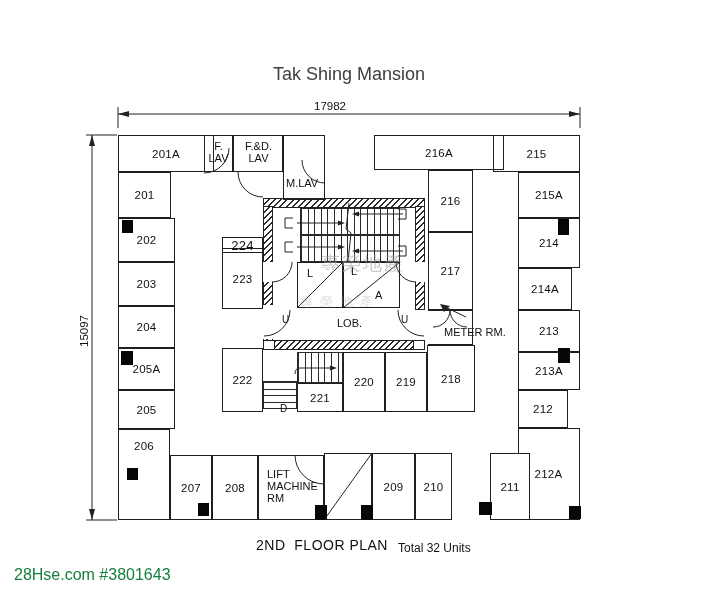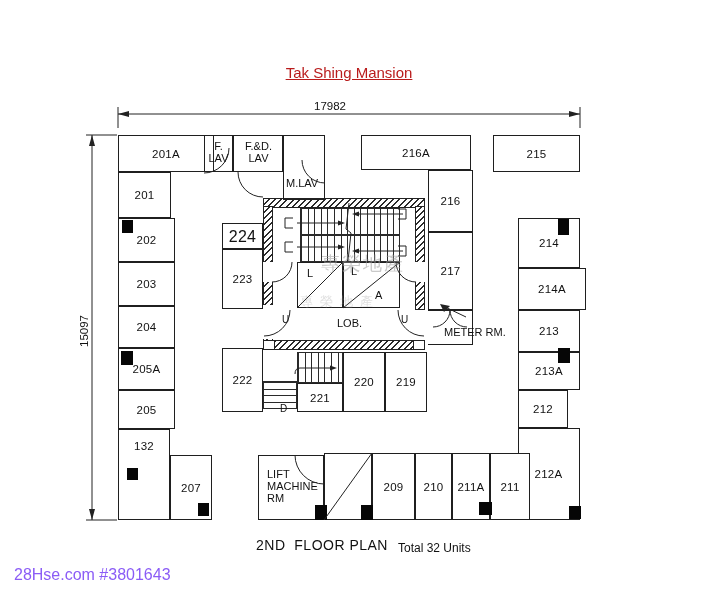--- a/index.html
+++ b/index.html
@@ -14,26 +14,26 @@
          background:repeating-linear-gradient(135deg,#fff 0 3px,#2b2b2b 3px 4.4px);}
   .treadsV{position:absolute;box-sizing:border-box;border:1px solid #2a2a2a;
          background:repeating-linear-gradient(90deg,#2a2a2a 0 1px,transparent 1px 6.6px);}
   .treadsH{position:absolute;box-sizing:border-box;border:1px solid #2a2a2a;
          background:repeating-linear-gradient(180deg,#2a2a2a 0 1px,transparent 1px 6.6px);}
   .marker{position:absolute;background:#060606;}
   .wline{position:absolute;background:#1f1f1f;}
   .white{position:absolute;background:#fff;}
   .jamb{position:absolute;background:#fff;border:1px solid #222;box-sizing:border-box;}
   #ovl{position:absolute;left:0;top:0;pointer-events:none;}
-  .title{position:absolute;left:349px;top:64px;transform:translateX(-50%);font-size:15px;color:#b91c1c;text-decoration:underline;}
+  .title{position:absolute;left:349px;top:64px;transform:translateX(-50%);font-size:18px;color:#404040;}
   .dimw{position:absolute;left:330px;top:100px;transform:translateX(-50%);font-size:11.5px;}
   .dimh{position:absolute;left:84px;top:331px;transform:translate(-50%,-50%) rotate(-90deg);font-size:11.5px;}
   .cap1{position:absolute;left:322px;top:537px;transform:translateX(-50%);font-size:14px;letter-spacing:.5px;white-space:pre;}
   .cap2{position:absolute;left:398px;top:541px;font-size:12px;}
-  .wm-site{position:absolute;left:14px;top:566px;font-size:16px;color:#8b5cf6;}
+  .wm-site{position:absolute;left:14px;top:566px;font-size:16px;color:#15803d;}
   .wm-cn{position:absolute;left:321px;top:251px;font-size:19px;color:#9f9f9f;opacity:.55;letter-spacing:2px;
          font-family:"DejaVu Sans",sans-serif;}
   .wm-cn2{position:absolute;left:300px;top:293px;font-size:13px;color:#9f9f9f;opacity:.32;letter-spacing:7px;
          font-family:"DejaVu Sans",sans-serif;}
 </style>
 </head>
 <body>
 
 <div id="stage">
 
@@ -51,63 +51,65 @@
   <div class="jamb" style="left:263px;top:340px;width:12px;height:10px"></div>
   <div class="jamb" style="left:413px;top:340px;width:12px;height:10px"></div>
 
   <div class="room" style="left:118px;top:135px;width:96px;height:37px">201A</div>
   <div class="room" style="left:118px;top:172px;width:53px;height:46px">201</div>
   <div class="room" style="left:118px;top:218px;width:57px;height:44px">202</div>
   <div class="room" style="left:118px;top:262px;width:57px;height:44px">203</div>
   <div class="room" style="left:118px;top:306px;width:57px;height:42px">204</div>
   <div class="room" style="left:118px;top:348px;width:57px;height:42px">205A</div>
   <div class="room" style="left:118px;top:390px;width:57px;height:39px">205</div>
-  <div class="room top-lbl" style="left:118px;top:429px;width:52px;height:91px">132</div>
+  <div class="room top-lbl" style="left:118px;top:429px;width:52px;height:91px">206</div>
 
   <div class="room" style="left:204px;top:135px;width:29px;height:37px"></div>
   <div class="room" style="left:233px;top:135px;width:50px;height:37px"></div>
   <div class="room" style="left:283px;top:135px;width:42px;height:65px"></div>
   <div class="lbl" style="left:203px;top:140px;width:31px;text-align:center">F.
 LAV</div>
   <div class="lbl" style="left:236px;top:140px;width:45px;text-align:center">F.&amp;D.
 LAV</div>
   <div class="lbl" style="left:286px;top:177px">M.LAV</div>
 
-  <div class="room" style="left:361px;top:135px;width:110px;height:35px">216A</div>
+  <div class="room" style="left:374px;top:135px;width:130px;height:35px">216A</div>
   <div class="room" style="left:493px;top:135px;width:87px;height:37px">215</div>
   <div class="room" style="left:428px;top:170px;width:45px;height:62px">216</div>
   <div class="room" style="left:428px;top:232px;width:45px;height:78px">217</div>
   <div class="room" style="left:428px;top:310px;width:45px;height:35px;border-left:none"></div>
   <div class="lbl" style="left:444px;top:326px;white-space:nowrap">METER RM.</div>
 
+  <div class="room" style="left:518px;top:172px;width:62px;height:46px">215A</div>
   <div class="room" style="left:518px;top:218px;width:62px;height:50px">214</div>
-  <div class="room" style="left:518px;top:268px;width:68px;height:42px">214A</div>
+  <div class="room" style="left:518px;top:268px;width:54px;height:42px">214A</div>
   <div class="room" style="left:518px;top:310px;width:62px;height:42px">213</div>
   <div class="room" style="left:518px;top:352px;width:62px;height:38px">213A</div>
   <div class="room" style="left:518px;top:390px;width:50px;height:38px">212</div>
   <div class="room" style="left:518px;top:428px;width:62px;height:92px;border-left:none">212A</div>
   <div class="wline" style="left:518px;top:428px;width:1px;height:26px"></div>
   <div class="wline" style="left:518px;top:453px;width:12px;height:1px"></div>
 
-  <div class="room" style="left:222px;top:223px;width:41px;height:27px;font-size:16px">224</div>
+  <div class="room" style="left:222px;top:237px;width:41px;height:16px;font-size:13px">224</div>
   <div class="room" style="left:222px;top:248px;width:41px;height:61px">223</div>
   <div class="room" style="left:222px;top:348px;width:41px;height:64px">222</div>
   <div class="room" style="left:297px;top:383px;width:46px;height:29px">221</div>
   <div class="room" style="left:343px;top:352px;width:42px;height:60px">220</div>
   <div class="room" style="left:385px;top:352px;width:42px;height:60px">219</div>
+  <div class="room" style="left:427px;top:345px;width:48px;height:67px">218</div>
 
   <div class="room" style="left:170px;top:455px;width:42px;height:65px">207</div>
+  <div class="room" style="left:212px;top:455px;width:46px;height:65px">208</div>
   <div class="room" style="left:258px;top:455px;width:66px;height:65px"></div>
   <div class="lbl" style="left:267px;top:468px">LIFT
 MACHINE
 RM</div>
   <div class="room" style="left:324px;top:453px;width:48px;height:67px"></div>
   <div class="room" style="left:372px;top:453px;width:43px;height:67px">209</div>
   <div class="room" style="left:415px;top:453px;width:37px;height:67px">210</div>
-  <div class="room" style="left:452px;top:453px;width:38px;height:67px">211A</div>
   <div class="room" style="left:490px;top:453px;width:40px;height:67px">211</div>
 
   <div class="treadsV" style="left:300px;top:208px;width:100px;height:27px"></div>
   <div class="treadsV" style="left:300px;top:235px;width:100px;height:27px"></div>
   <div class="treadsV" style="left:297px;top:352px;width:46px;height:31px"></div>
   <div class="treadsH" style="left:263px;top:381px;width:34px;height:28px"></div>
 
   <div class="room" style="left:297px;top:262px;width:46px;height:46px"></div>
   <div class="room" style="left:343px;top:262px;width:57px;height:46px"></div>
   <div class="lbl" style="left:307px;top:267px">L</div>

